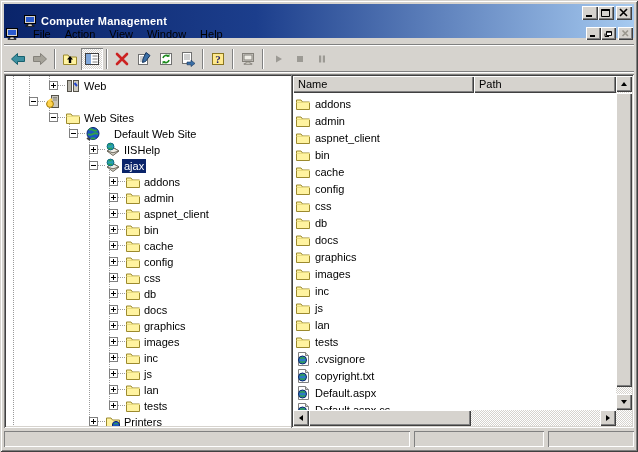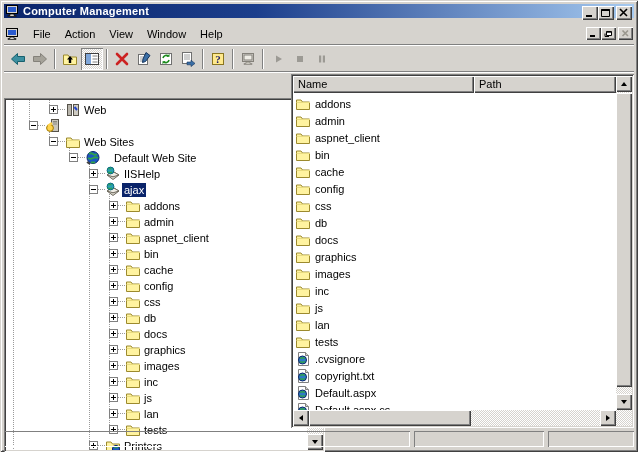--- a/index.html
+++ b/index.html
@@ -8,23 +8,23 @@
 
   .window {
     position:relative; width:638px; height:452px; background:#D6D3CE;
     box-shadow: inset 1px 1px #D6D3CE, inset -1px -1px #404040,
                 inset 2px 2px #FFFFFF, inset -2px -2px #808080;
     overflow:hidden;
   }
 
   
   .titlebar {
-    position:absolute; left:4px; top:4px; right:4px; height:14px;
+    position:absolute; left:4px; top:4px; right:4px; height:34px;
     background:linear-gradient(90deg,#0A246A 0%,#1C3E8C 40%,#A6CAF0 100%);
-    display:flex; align-items:center; padding-left:2px;
+    display:flex; align-items:center; padding-left:20px;
   }
   .titlebar .title { color:#fff; font-weight:bold; margin-left:3px; letter-spacing:.2px; }
   .caption-btns { position:absolute; right:2px; top:2px; display:flex; }
   .cap-btn {
     width:16px; height:14px; background:#D6D3CE; margin-left:0;
     box-shadow: inset 1px 1px #fff, inset -1px -1px #404040, inset -2px -2px #808080;
     display:flex; align-items:center; justify-content:center;
   }
   .cap-btn.gap { margin-left:2px; }
 
@@ -53,21 +53,21 @@
     background:repeating-conic-gradient(#fff 0% 25%, #D6D3CE 0% 50%) 0 0/2px 2px;
     box-shadow: inset 1px 1px #808080, inset -1px -1px #fff;
   }
   .tb-sep { width:2px; height:20px; margin:0 3px; border-left:1px solid #808080; border-right:1px solid #fff; }
 
   
   .pane {
     position:absolute; background:#fff;
     box-shadow: inset 1px 1px #808080, inset -1px -1px #fff, inset 2px 2px #404040, inset -2px -2px #D6D3CE;
   }
-  .tree-pane { left:4px; top:74px; width:321px; height:354px;margin-top:24px; }
+  .tree-pane { left:4px; top:74px; width:321px; height:354px; }
   .list-pane { left:291px; top:74px; width:343px; height:354px; }
   .pane-inner { position:absolute; left:2px; top:2px; right:2px; bottom:2px; overflow:hidden; background:#fff; }
 
   
   .tree-canvas { position:absolute; left:0; top:0; right:16px; bottom:0; overflow:hidden; }
   .dotline-v { position:absolute; width:1px; background-image:linear-gradient(#9a9a9a 50%, transparent 50%); background-size:1px 2px; }
   .tree-row { position:absolute; left:0; height:16px; width:100%; display:flex; align-items:center; white-space:nowrap; }
   .expand-box { position:absolute; width:9px; height:9px; top:3px; }
   .tree-icon { position:absolute; width:16px; height:16px; top:0; }
   .tree-label { position:absolute; top:1px; line-height:14px; padding:0 2px; }

